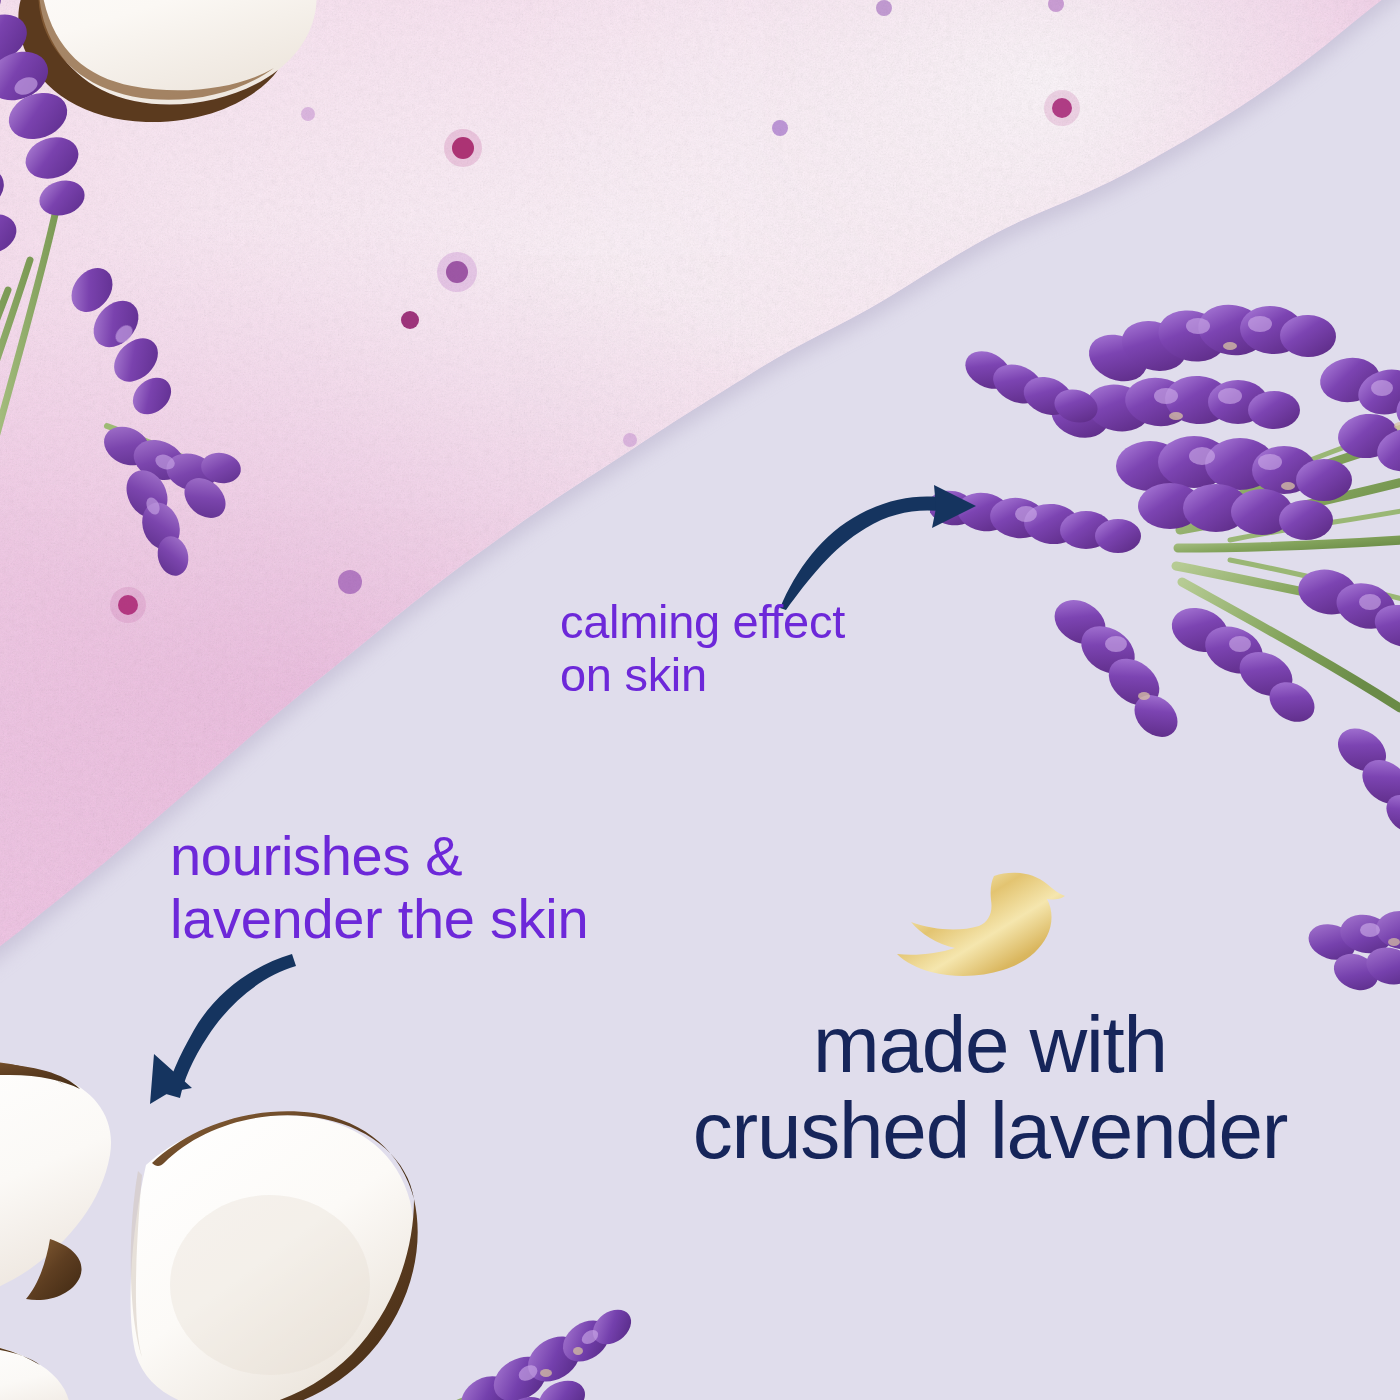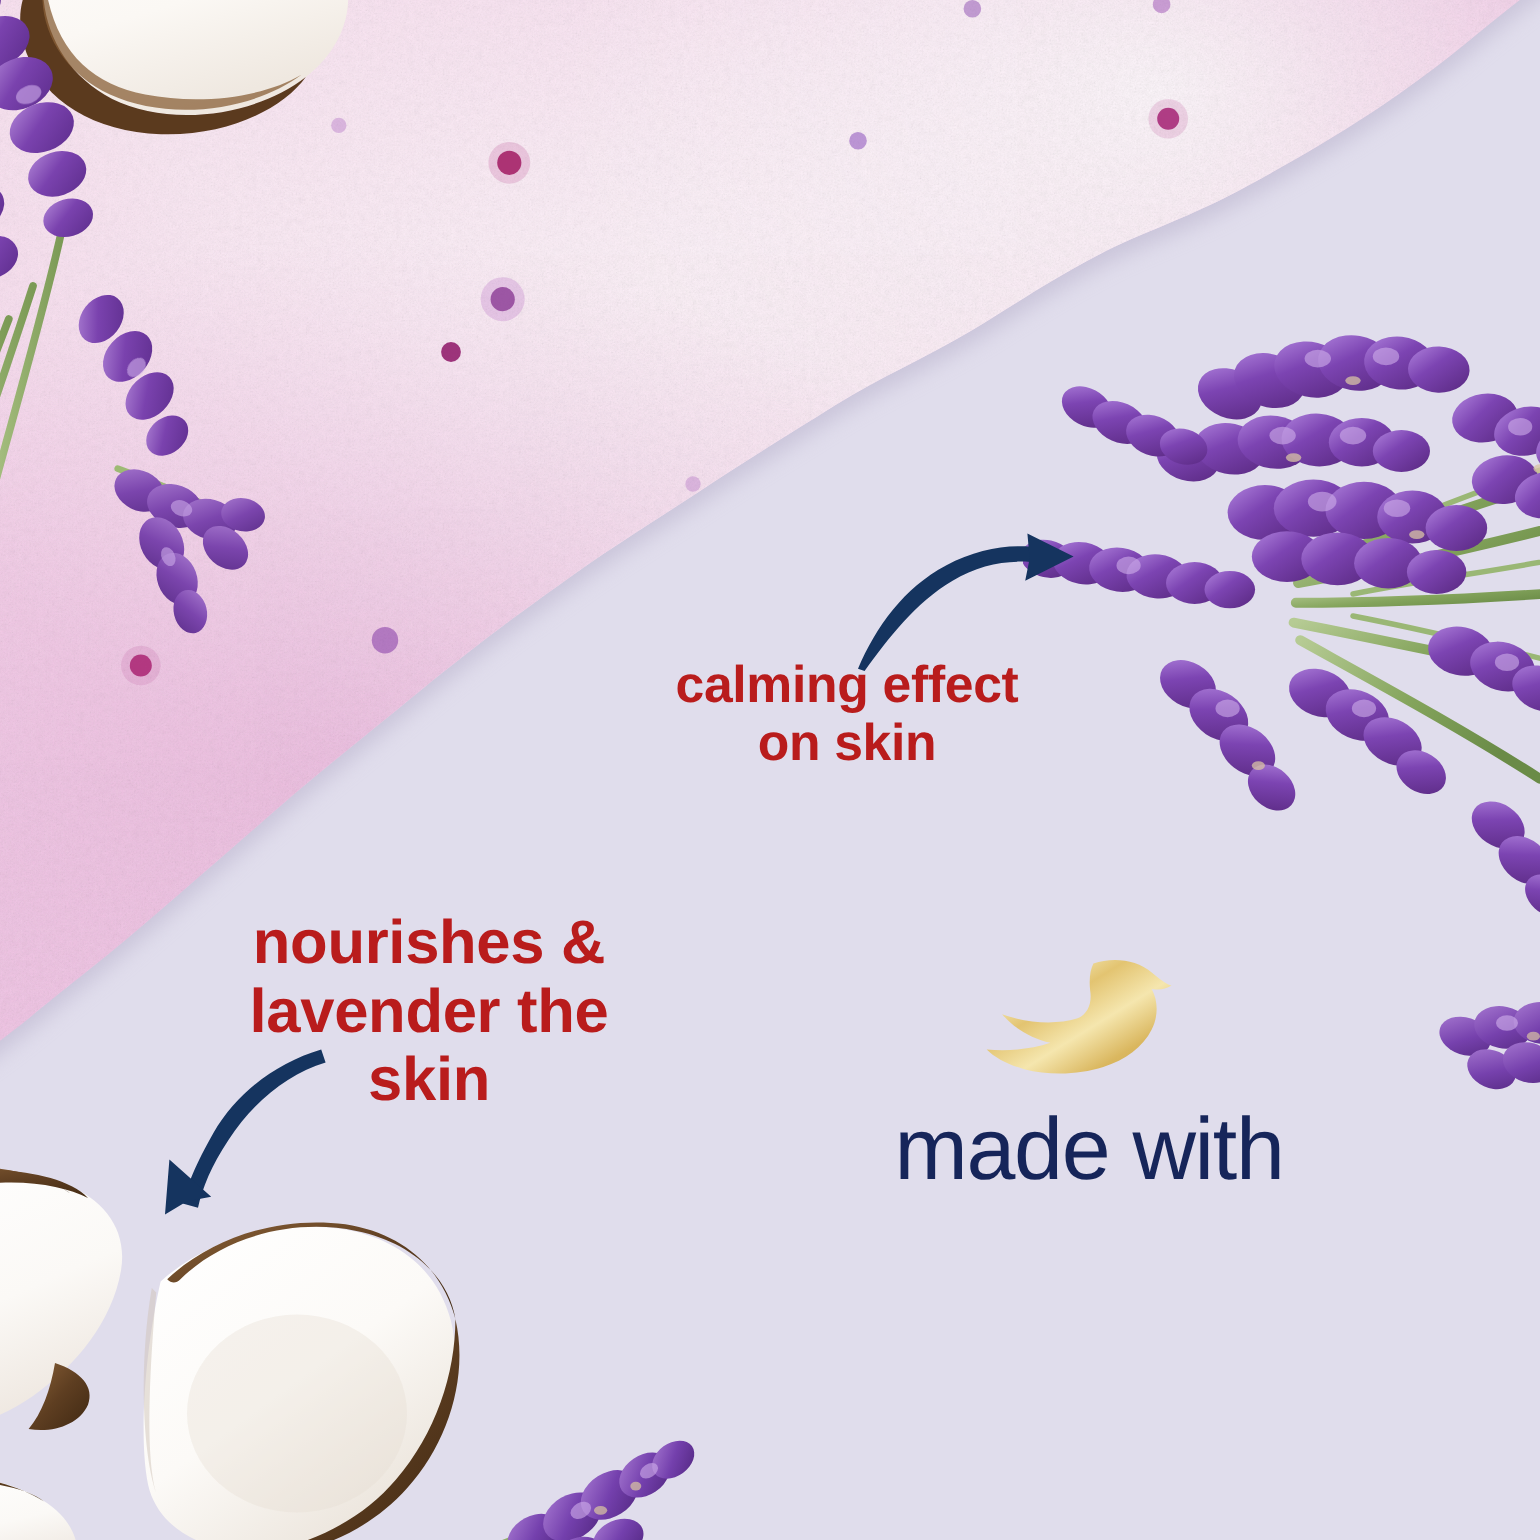--- a/index.html
+++ b/index.html
@@ -9,22 +9,22 @@
     background:#e0ddec;
   }
   .stage{position:relative;width:1400px;height:1400px;overflow:hidden;background:#e0ddec;}
 
   
   .swatch-wrap{position:absolute;left:-60px;top:-120px;width:1540px;height:1120px;}
   .swatch-svg{position:absolute;inset:0;width:100%;height:100%;}
 
   
   .callout{
-    position:absolute;color:#b91c1c;line-height:1.12;text-align:center;
-    font-weight:700;letter-spacing:-0.3px;
+    position:absolute;color:#6d28d9;line-height:1.12;
+    font-weight:400;letter-spacing:-0.3px;
   }
   .callout-calming{left:560px;top:596px;width:420px;font-size:47px;}
   .callout-nourish{left:170px;top:825px;width:440px;font-size:56px;}
 
   .headline{
     position:absolute;left:620px;top:1002px;width:740px;
     color:#16255a;font-size:80px;line-height:1.07;text-align:center;
     font-weight:400;letter-spacing:-1.2px;
   }
   .headline span{display:block;white-space:nowrap;}
@@ -476,20 +476,21 @@
              C97,24 98,16 101,10 Z" fill="url(#goldGrad)"></path>
 
     <path d="M104,12
              C96,22 92,36 96,50
              C84,52 70,50 58,44
              C70,36 86,22 104,12 Z" fill="url(#goldGrad)" opacity="0.0"></path>
   </svg>
 
   <div class="headline">
     <span>made with</span>
+    <span>crushed lavender</span>
   </div>
 
   <svg class="botanical coco-bottom" viewBox="0 0 540 380">
     <defs>
       <linearGradient id="cocoF2" x1="0.2" y1="0" x2="0.7" y2="1">
         <stop offset="0%" stop-color="#ffffff"></stop>
         <stop offset="55%" stop-color="#fbf9f6"></stop>
         <stop offset="100%" stop-color="#ece4dc"></stop>
       </linearGradient>
       <linearGradient id="cocoF3" x1="0.1" y1="0" x2="0.8" y2="1">

